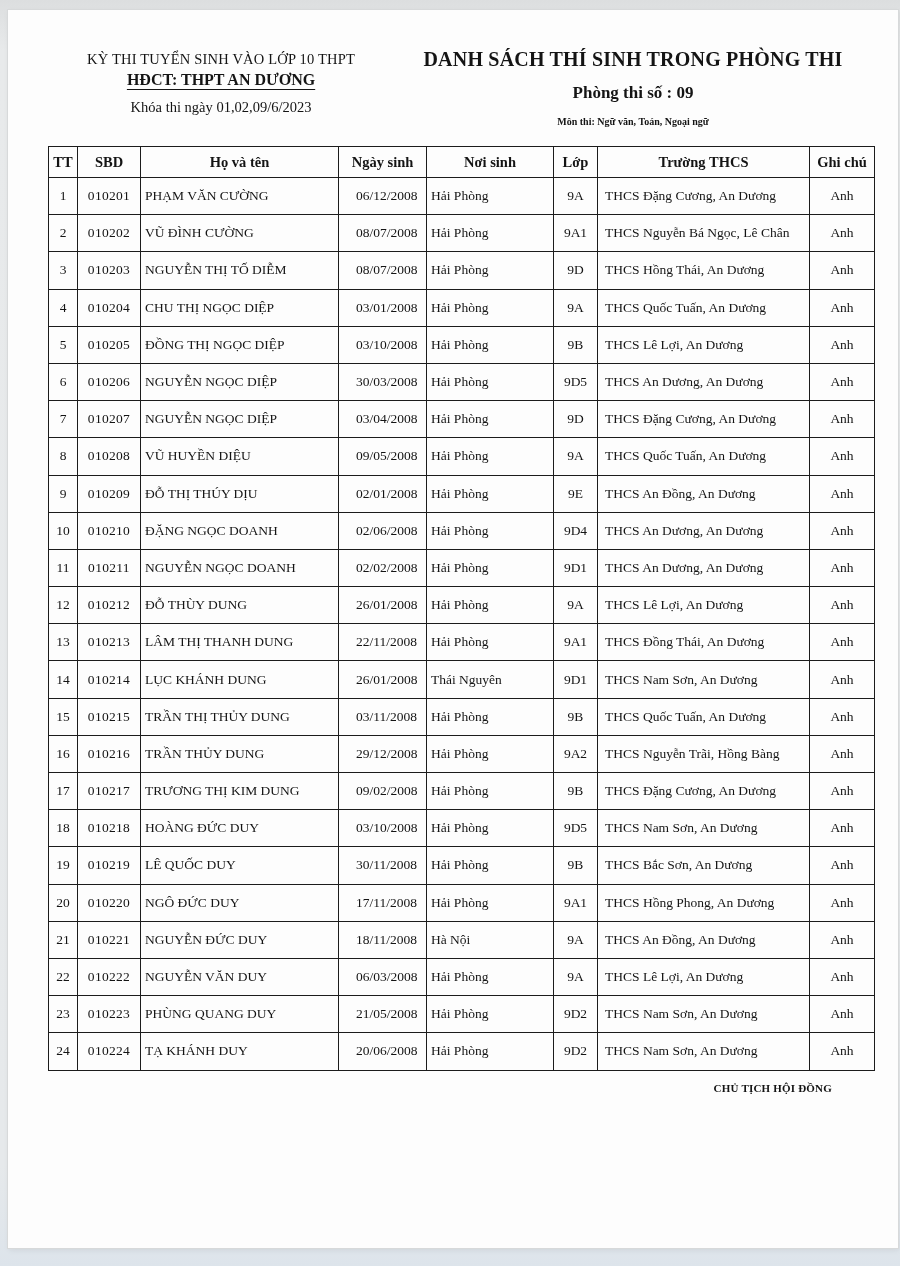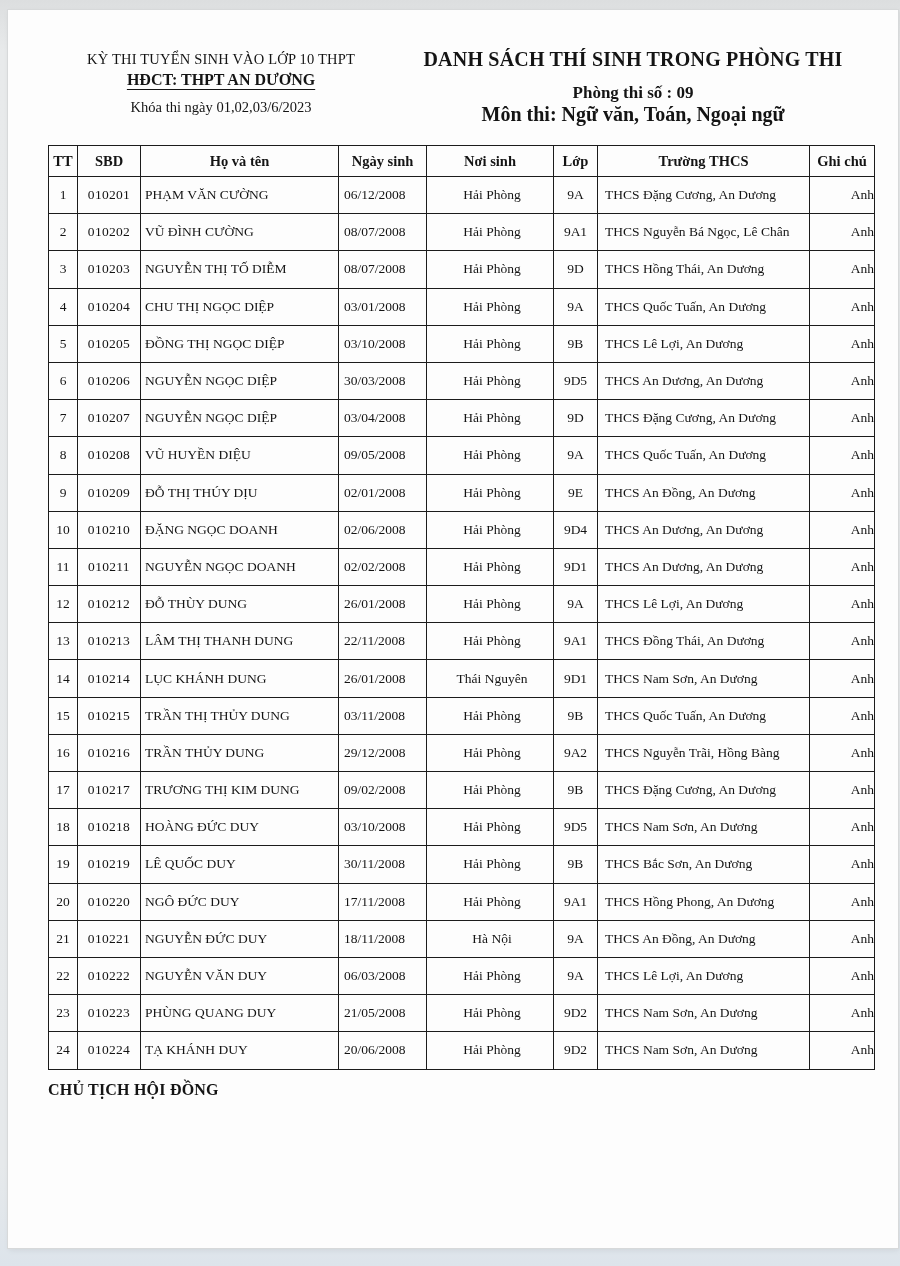--- a/index.html
+++ b/index.html
@@ -32,21 +32,21 @@
   .hl1 { font-size: 14.5px; letter-spacing: 0.2px; }
   .hl2 {
     font-size: 16px; font-weight: bold; margin-top: 3px;
     text-decoration: underline;
     text-underline-offset: 4px;
   }
   .hl3 { font-size: 14.5px; margin-top: 10px; }
   .header-right { width: 58%; text-align: center; }
   .hr1 { font-size: 20px; font-weight: bold; letter-spacing: 0.2px; }
   .hr2 { font-size: 17px; font-weight: bold; margin-top: 12px; }
-  .hr3 { font-size: 20px; font-weight: bold; }
+  .hr3 { font-size: 10px; font-weight: bold; margin-top: 13px; }
 
   table.list {
     margin-top: 19px;
     border-collapse: collapse;
     table-layout: fixed;
     width: 826px;
   }
   table.list th, table.list td {
     border: 1.6px solid #1c1c1c;
     overflow: hidden;
@@ -60,47 +60,47 @@
     background: #fdfdfd;
   }
   table.list td {
     height: 37.2px;
     font-size: 13.5px;
     background: #fdfdfd;
   }
   td.c-tt   { text-align: center; }
   td.c-sbd  { text-align: center; letter-spacing: 0.3px; }
   td.c-name { text-align: left; padding-left: 4px; }
-  td.c-dob  { text-align: left; padding-left: 5px; }
-  td.c-pob  { text-align: center; padding-left: 4px; margin-left: 16px; }
+  td.c-dob  { text-align: left; padding-left: 17px; }
+  td.c-pob  { text-align: left; padding-left: 4px; margin-left: 16px; }
   td.c-cls  { text-align: center; }
   td.c-sch  { text-align: left; padding-left: 7px; font-size: 13px; }
-  td.c-note { text-align: right; }
+  td.c-note { text-align: center; }
 
   .footer {
     margin-top: 11px;
     width: 826px;
-    text-align: left;
+    text-align: right;
     padding-right: 42px;
-    font-size: 16px;
+    font-size: 11px;
     font-weight: bold;
     letter-spacing: 0.2px;
   }
 </style>
 </head>
 <body>
 
 <div class="photo">
   <div class="paper">
 
     <div class="header">
       <div class="header-left">
         <div class="hl1">KỲ THI TUYỂN SINH VÀO LỚP 10 THPT</div>
         <div class="hl2">HĐCT: THPT AN DƯƠNG</div>
-        <div class="hl3">Khóa thi ngày 01,02,03/6/2023</div>
+        <div class="hl3">Khóa thi ngày 01,02,09/6/2023</div>
       </div>
       <div class="header-right">
         <div class="hr1">DANH SÁCH THÍ SINH TRONG PHÒNG THI</div>
         <div class="hr2">Phòng thi số : 09</div>
         <div class="hr3">Môn thi: Ngữ văn, Toán, Ngoại ngữ</div>
       </div>
     </div>
 
     <table class="list">
       <colgroup id="cols">

